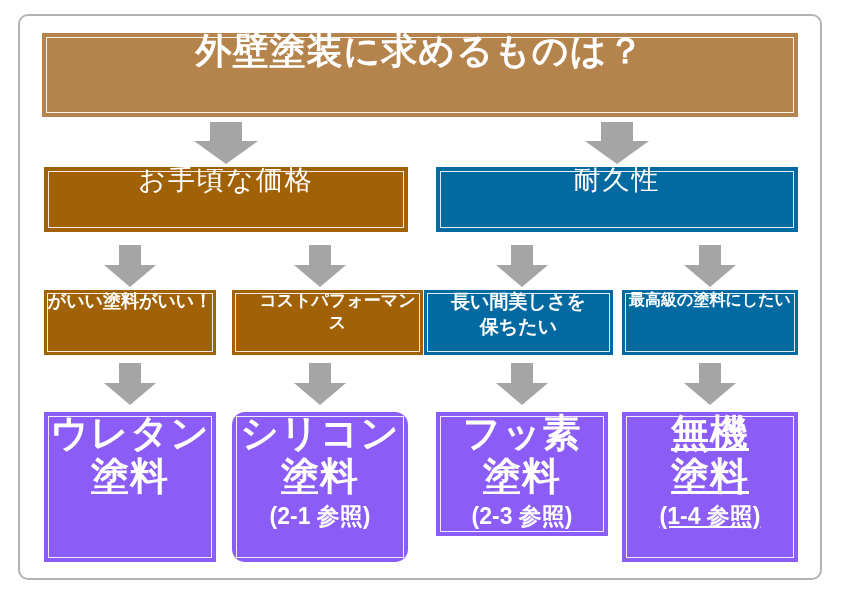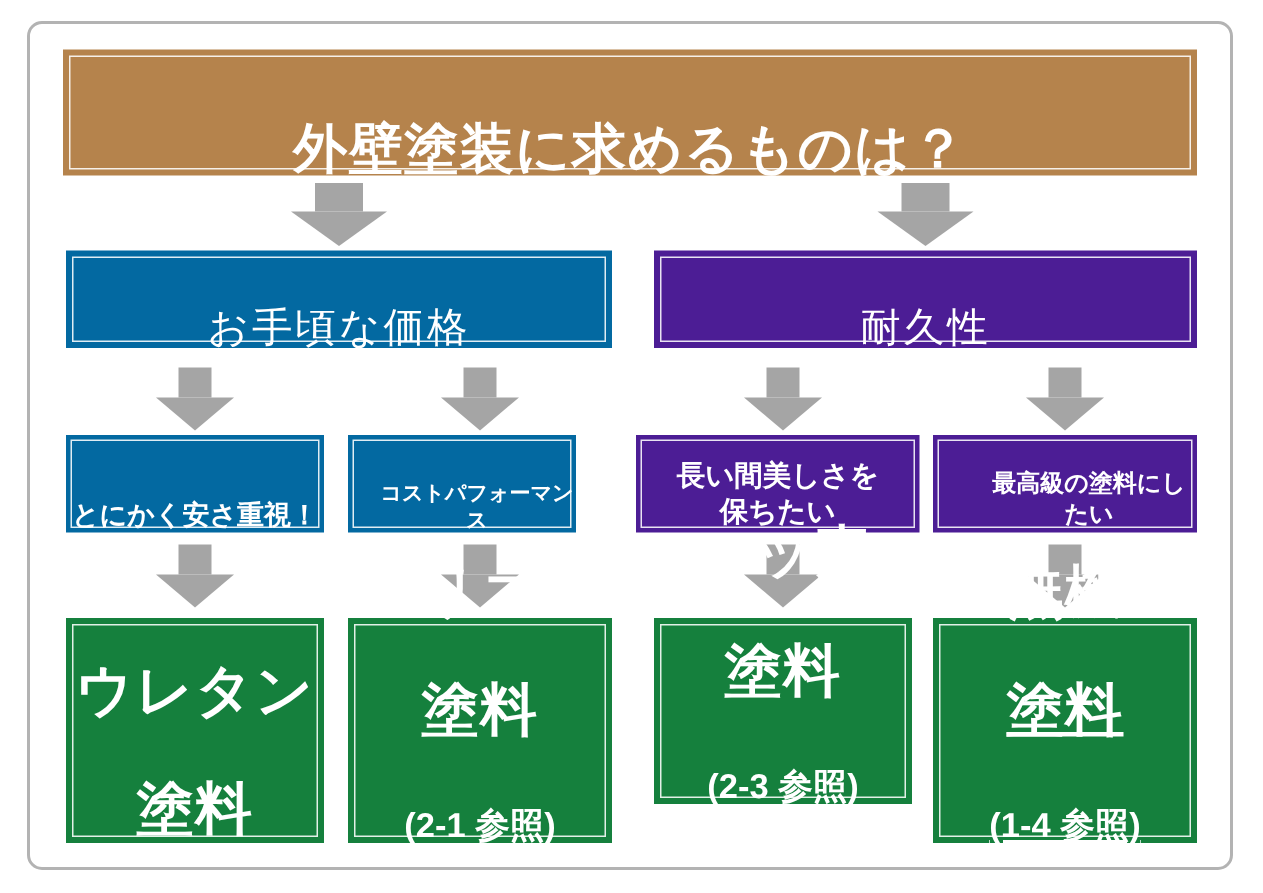--- a/index.html
+++ b/index.html
@@ -5,31 +5,31 @@
   html,body{margin:0;padding:0;}
   body{
     width:842px;height:595px;position:relative;background:#ffffff;
     font-family:"Liberation Sans","DejaVu Sans",sans-serif;overflow:hidden;
   }
   .frame{
     position:absolute;left:18px;top:14px;width:800px;height:562px;
     border:2.5px solid #b3b3b3;border-radius:10px;background:#ffffff;
   }
   .box{
-    position:absolute;display:flex;flex-direction:column;align-items:center;justify-content:flex-end;
+    position:absolute;display:flex;flex-direction:column;align-items:center;justify-content:flex-start;
     color:#ffffff;text-align:center;box-sizing:border-box;
   }
   .box::before{
     content:"";position:absolute;inset:4px;border:1.5px solid rgba(255,255,255,.88);pointer-events:none;
   }
   .need::before{inset:3px;}
   .brown{background:#b5834c;}
-  .blue{background:#0369a1;}
-  .green{background:#4c1d95;}
-  .orange{background:#15803d;gap:36px;}
+  .blue{background:#a16207;}
+  .green{background:#0369a1;}
+  .orange{background:#8b5cf6;}
   .title-text{font-size:36px;font-weight:bold;letter-spacing:1px;line-height:1;}
   .branch-text{font-size:27px;font-weight:500;letter-spacing:2px;line-height:1;}
   .need{font-weight:bold;line-height:1.3;}
   .paint-name{font-size:38px;font-weight:bold;line-height:1.13;letter-spacing:1px;display:block;}
   .paint-ref{font-size:23px;font-weight:bold;margin-top:7px;line-height:1;display:block;}
   .arrow{position:absolute;display:flex;flex-direction:column;align-items:center;}
   .arrow .stem{background:#a5a5a5;}
   .arrow .head{width:0;height:0;}
   .arrow-lg .stem{width:32px;height:19px;}
   .arrow-lg .head{border-left:32px solid transparent;border-right:32px solid transparent;border-top:23px solid #a5a5a5;}
@@ -72,30 +72,30 @@
 <div class="arrow arrow-sm" style="left:496px;top:245px;">
   <div class="stem"></div>
     <div class="head"></div>
 </div>
 <div class="arrow arrow-sm" style="left:684px;top:245px;">
   <div class="stem"></div>
     <div class="head"></div>
 </div>
 
 <div class="box blue need" style="left:44px;top:290px;width:172px;height:65px;font-size:18px;">
-  <span>とにかく安さ重視！</span>
+  <span>がいい塗料がいい！</span>
 </div>
-<div class="box blue need" style="left:232px;top:290px;width:152px;height:65px;font-size:14px;padding-left:20px;">
+<div class="box blue need" style="left:232px;top:290px;width:191px;height:65px;font-size:17px;padding-left:20px;">
   <span>コストパフォーマンス</span>
 </div>
 <div class="box green need" style="left:424px;top:290px;width:189px;height:65px;font-size:19px;">
   <span>長い間美しさを</span>
   <span>保ちたい</span>
 </div>
-<div class="box green need" style="left:622px;top:290px;width:176px;height:65px;font-size:16px;padding-left:32px;">
+<div class="box green need" style="left:622px;top:290px;width:176px;height:65px;font-size:16px;">
   <span>最高級の塗料にしたい</span>
 </div>
 
 <div class="arrow arrow-sm" style="left:104px;top:363px;">
   <div class="stem"></div>
     <div class="head"></div>
 </div>
 <div class="arrow arrow-sm" style="left:294px;top:363px;">
   <div class="stem"></div>
     <div class="head"></div>
@@ -106,21 +106,21 @@
 </div>
 <div class="arrow arrow-sm" style="left:684px;top:363px;">
   <div class="stem"></div>
     <div class="head"></div>
 </div>
 
 <div class="box orange" style="left:44px;top:412px;width:172px;height:150px;">
   <span class="paint-name">ウレタン</span>
   <span class="paint-name">塗料</span>
 </div>
-<div class="box orange" style="left:232px;top:412px;width:176px;height:150px;">
+<div class="box orange" style="left:232px;top:412px;width:176px;height:150px;border-radius:13px;">
   <span class="paint-name">シリコン</span>
   <span class="paint-name">塗料</span>
   <span class="paint-ref">(2-1 参照)</span>
 </div>
 <div class="box orange" style="left:436px;top:412px;width:172px;height:124px;">
   <span class="paint-name">フッ素</span>
   <span class="paint-name">塗料</span>
   <span class="paint-ref">(2-3 参照)</span>
 </div>
 <div class="box orange" style="left:622px;top:412px;width:176px;height:150px;text-decoration:underline;">

